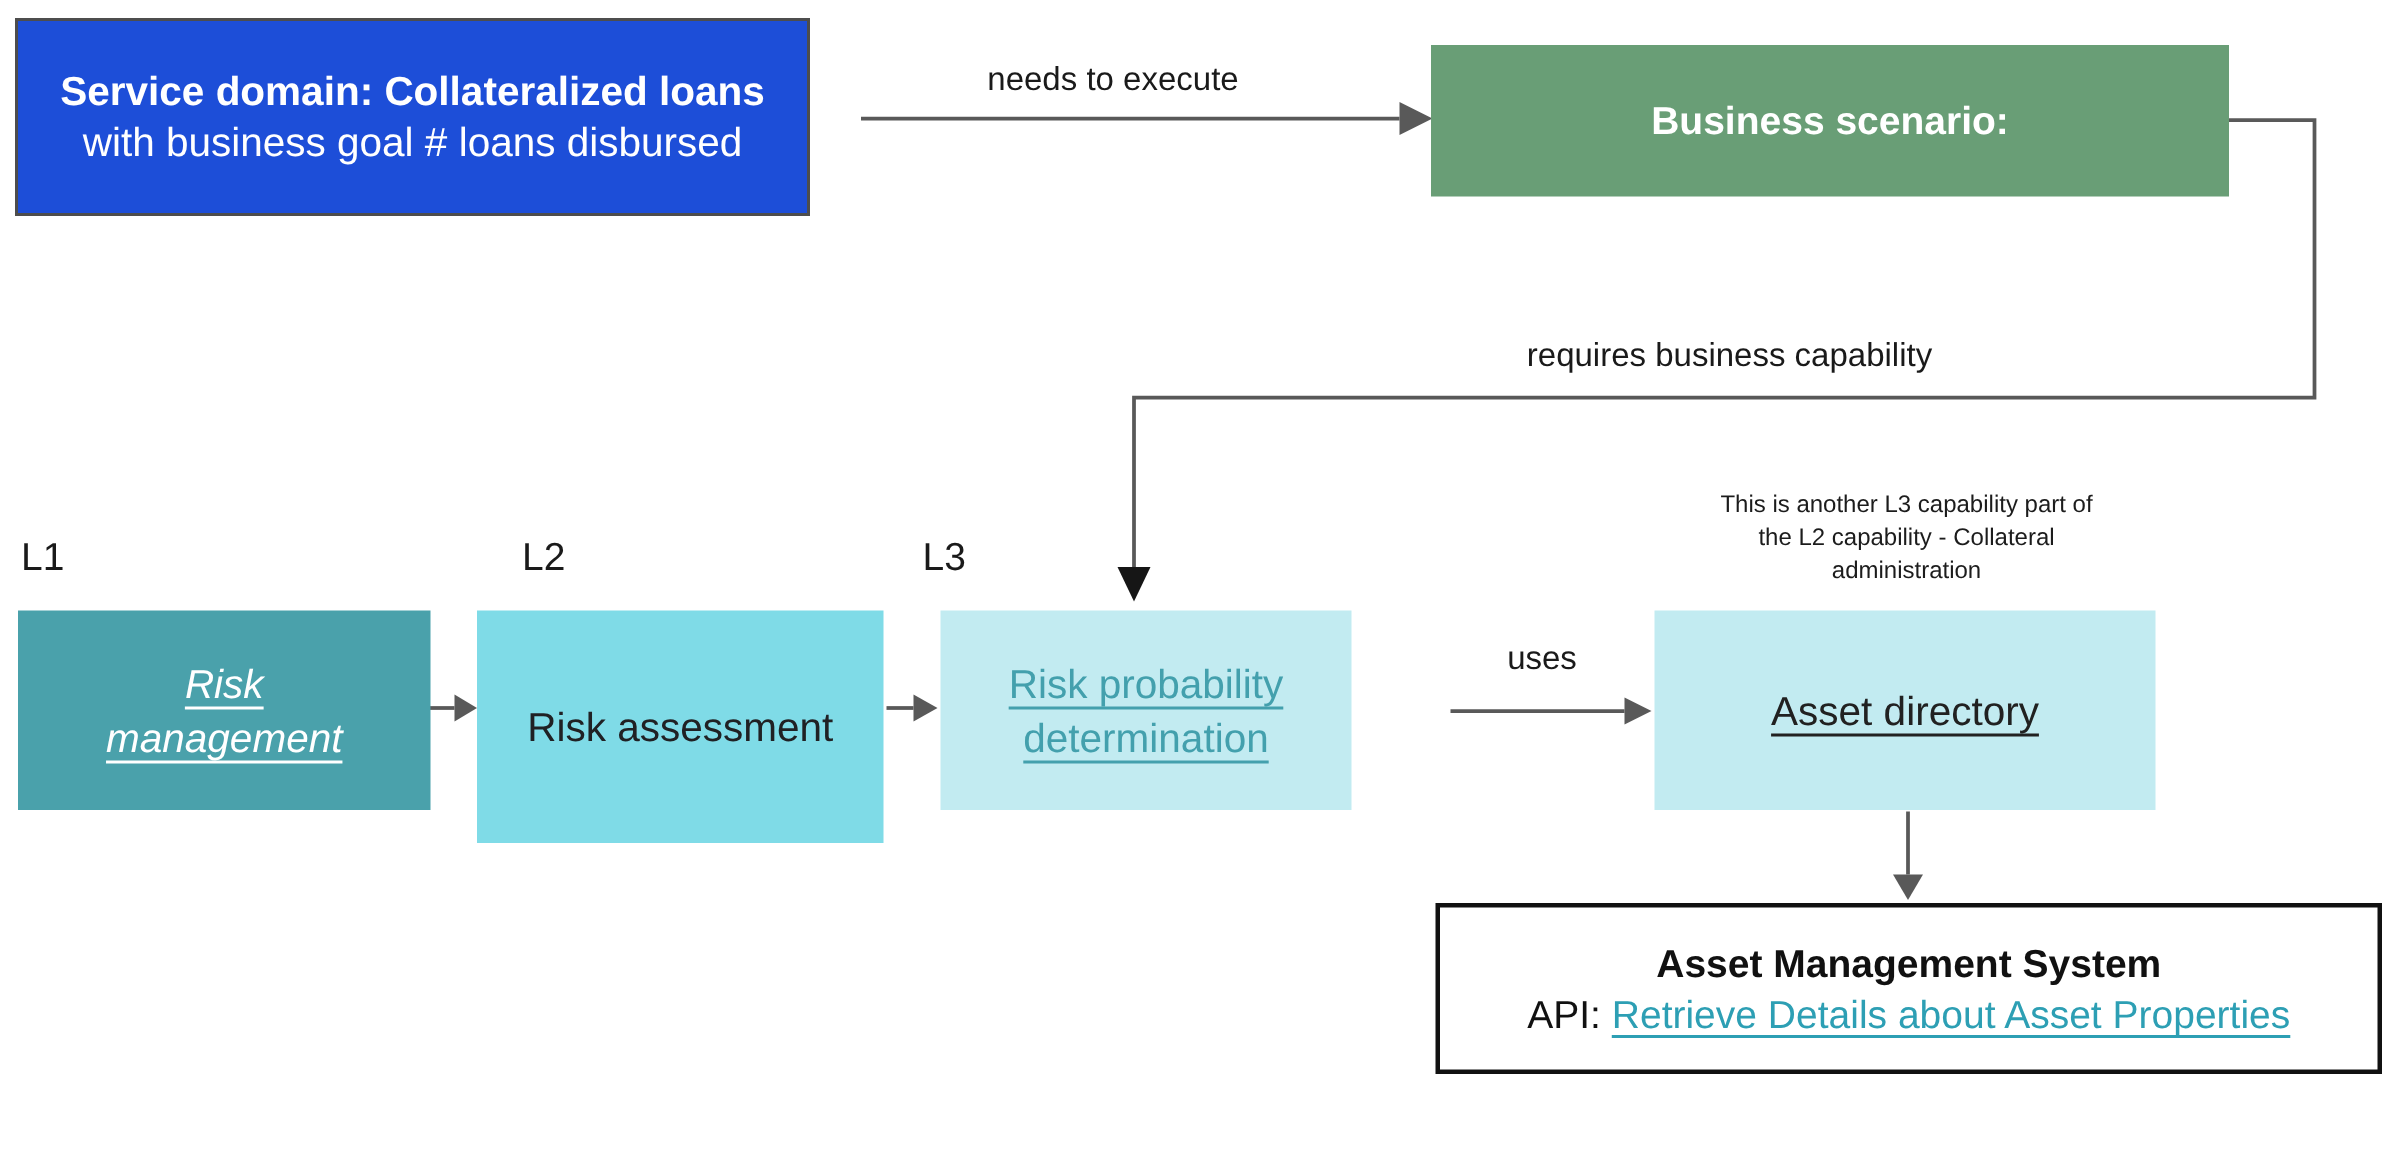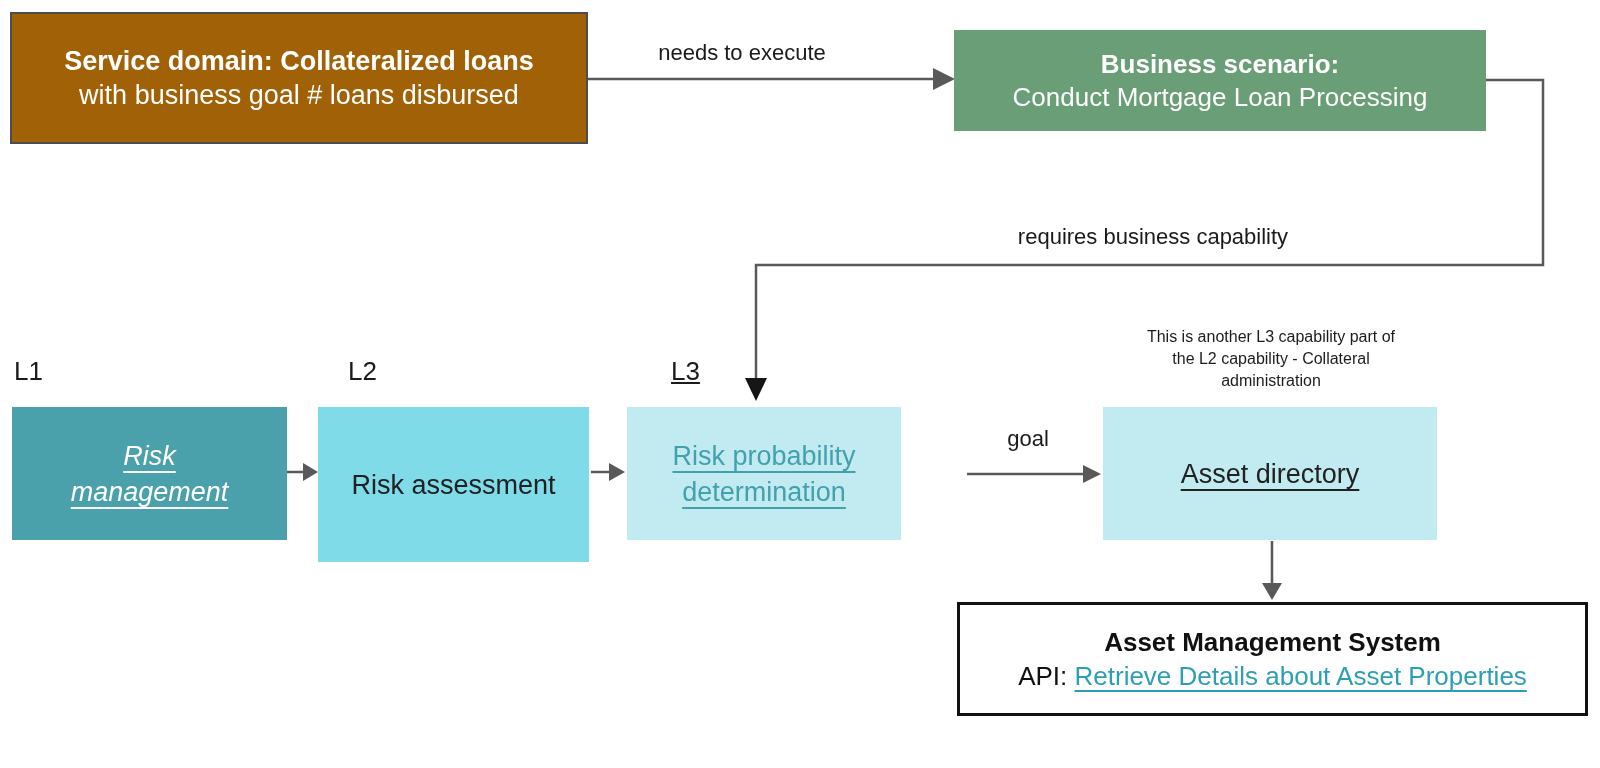--- a/index.html
+++ b/index.html
@@ -6,33 +6,33 @@
   body{width:1600px;height:768px;font-family:"Liberation Sans","DejaVu Sans",sans-serif;}
   .canvas{position:relative;width:1600px;height:768px;background:#ffffff;overflow:hidden;}
   svg.connectors{position:absolute;left:0;top:0;z-index:1;}
   svg.connectors line, svg.connectors polyline{stroke:#595959;stroke-width:2.5;fill:none;}
   svg.connectors polygon{fill:#595959;stroke:none;}
   svg.connectors polygon.black-head{fill:#161616;}
 
   .box{position:absolute;z-index:2;display:flex;flex-direction:column;align-items:center;
        justify-content:center;text-align:center;box-sizing:border-box;}
 
-  .service-domain{left:10px;top:12px;width:578px;height:132px;background:#a16207;
+  .service-domain{left:10px;top:12px;width:530px;height:132px;background:#1d4ed8;
                   border:2px solid #4d4d4d;color:#ffffff;font-size:27px;line-height:34px;}
   .business-scenario{left:954px;top:30px;width:532px;height:101px;background:#699e76;
                      color:#ffffff;font-size:26px;line-height:33px;}
   .bold{font-weight:bold;}
 
   .edge-label{position:absolute;z-index:2;color:#1a1a1a;font-size:22px;text-align:center;}
   .lbl-needs{left:592px;top:40px;width:300px;}
   .lbl-requires{left:953px;top:224px;width:400px;}
   .lbl-uses{left:978px;top:426px;width:100px;}
 
   .lvl{position:absolute;z-index:2;top:356px;font-size:26px;color:#1a1a1a;}
-  .lvl-1{left:14px;} .lvl-2{left:348px;} .lvl-3{left:671px;text-decoration:underline;}
+  .lvl-1{left:14px;} .lvl-2{left:348px;} .lvl-3{left:615px;}
 
   .cap-box{font-size:27px;line-height:36px;}
   .l1-box{left:12px;top:407px;width:275px;height:133px;background:#4aa1ab;font-style:italic;}
   .l2-box{left:318px;top:407px;width:271px;height:155px;background:#7fdbe7;color:#202124;}
   .l3-box{left:627px;top:407px;width:274px;height:133px;background:#c2ebf1;}
   .asset-box{left:1103px;top:407px;width:334px;height:133px;background:#c2ebf1;}
 
   .cap-link{text-decoration:underline;text-decoration-thickness:2px;text-underline-offset:6px;cursor:pointer;}
   .l1-box .cap-link{color:#ffffff;display:inline-block;max-width:185px;}
   .l3-box .cap-link{color:#43a0ad;display:inline-block;max-width:260px;}
@@ -80,42 +80,41 @@
 
   <div class="box service-domain">
     <div class="bold">Service domain: Collateralized loans</div>
     <div>with business goal # loans disbursed</div>
   </div>
 
   <div class="edge-label lbl-needs">needs to execute</div>
 
   <div class="box business-scenario">
     <div class="bold">Business scenario:</div>
-    <div>Conduct Mortgage Loan Processing</div>
   </div>
 
   <div class="edge-label lbl-requires">requires business capability</div>
 
   <div class="lvl lvl-1">L1</div>
   <div class="lvl lvl-2">L2</div>
   <div class="lvl lvl-3">L3</div>
 
   <div class="box cap-box l1-box">
     <span class="cap-link">Risk management</span>
   </div>
 
   <div class="box cap-box l2-box">
     <span>Risk assessment</span>
   </div>
 
   <div class="box cap-box l3-box">
     <span class="cap-link">Risk probability determination</span>
   </div>
 
-  <div class="edge-label lbl-uses">goal</div>
+  <div class="edge-label lbl-uses">uses</div>
 
   <div class="note">This is another L3 capability part of the L2 capability - Collateral administration</div>
 
   <div class="box cap-box asset-box">
     <span class="cap-link">Asset directory</span>
   </div>
 
   <div class="box system-box">
     <div class="bold">Asset Management System</div>
     <div>

